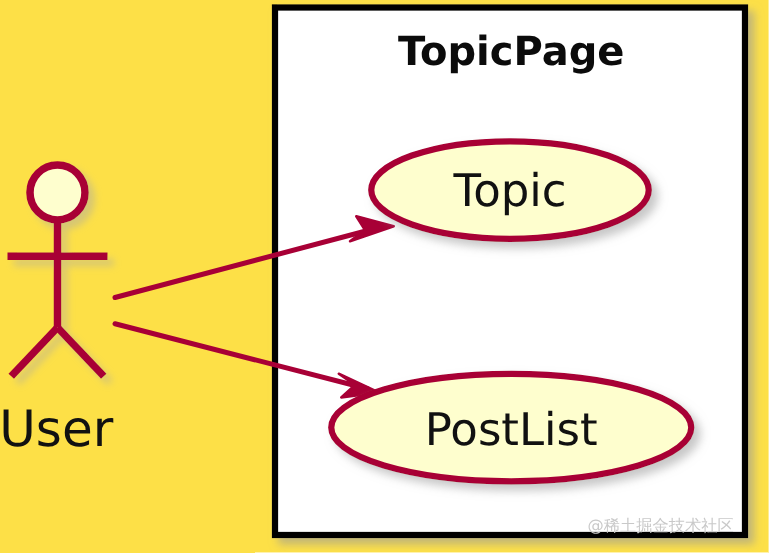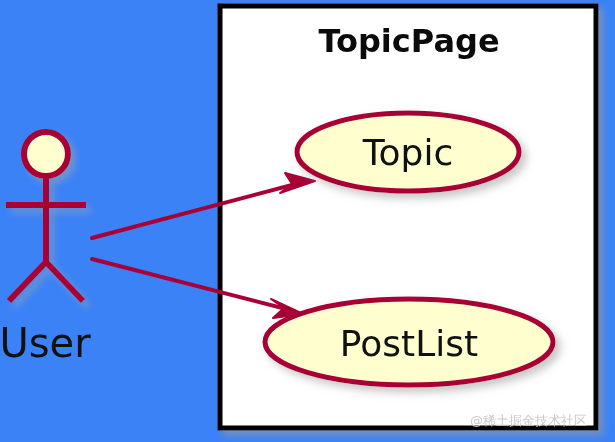--- a/index.html
+++ b/index.html
@@ -4,21 +4,21 @@
 <style>
   html, body {
     margin: 0;
     padding: 0;
     background: #ffffff;
   }
   #canvas {
     position: relative;
     width: 615px;
     height: 442px;
-    background: #3b82f6;
+    background: #fde047;
     overflow: hidden;
     font-family: "DejaVu Sans", "Liberation Sans", sans-serif;
   }
   #diagram-svg {
     position: absolute;
     left: 0;
     top: 0;
     width: 615px;
     height: 442px;
   }

